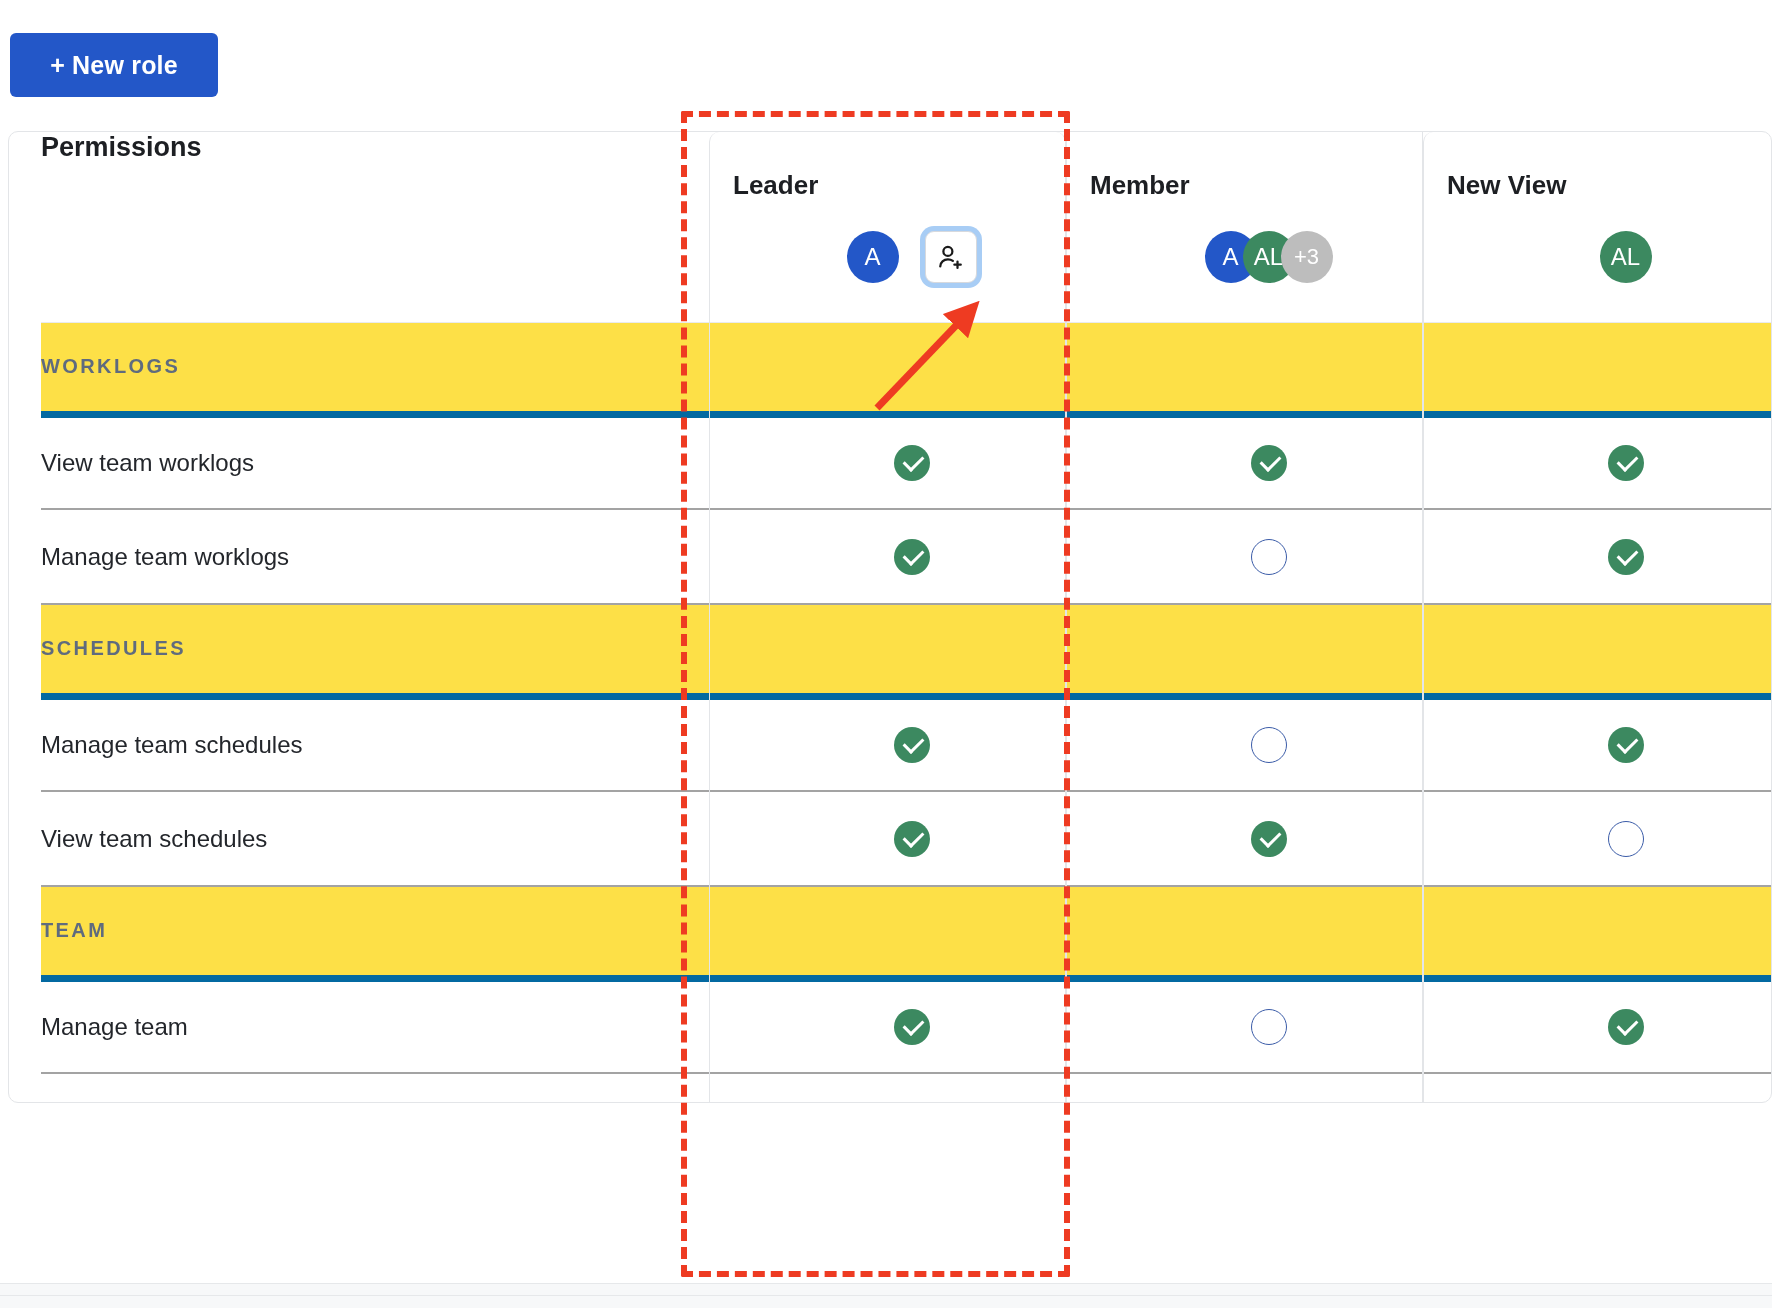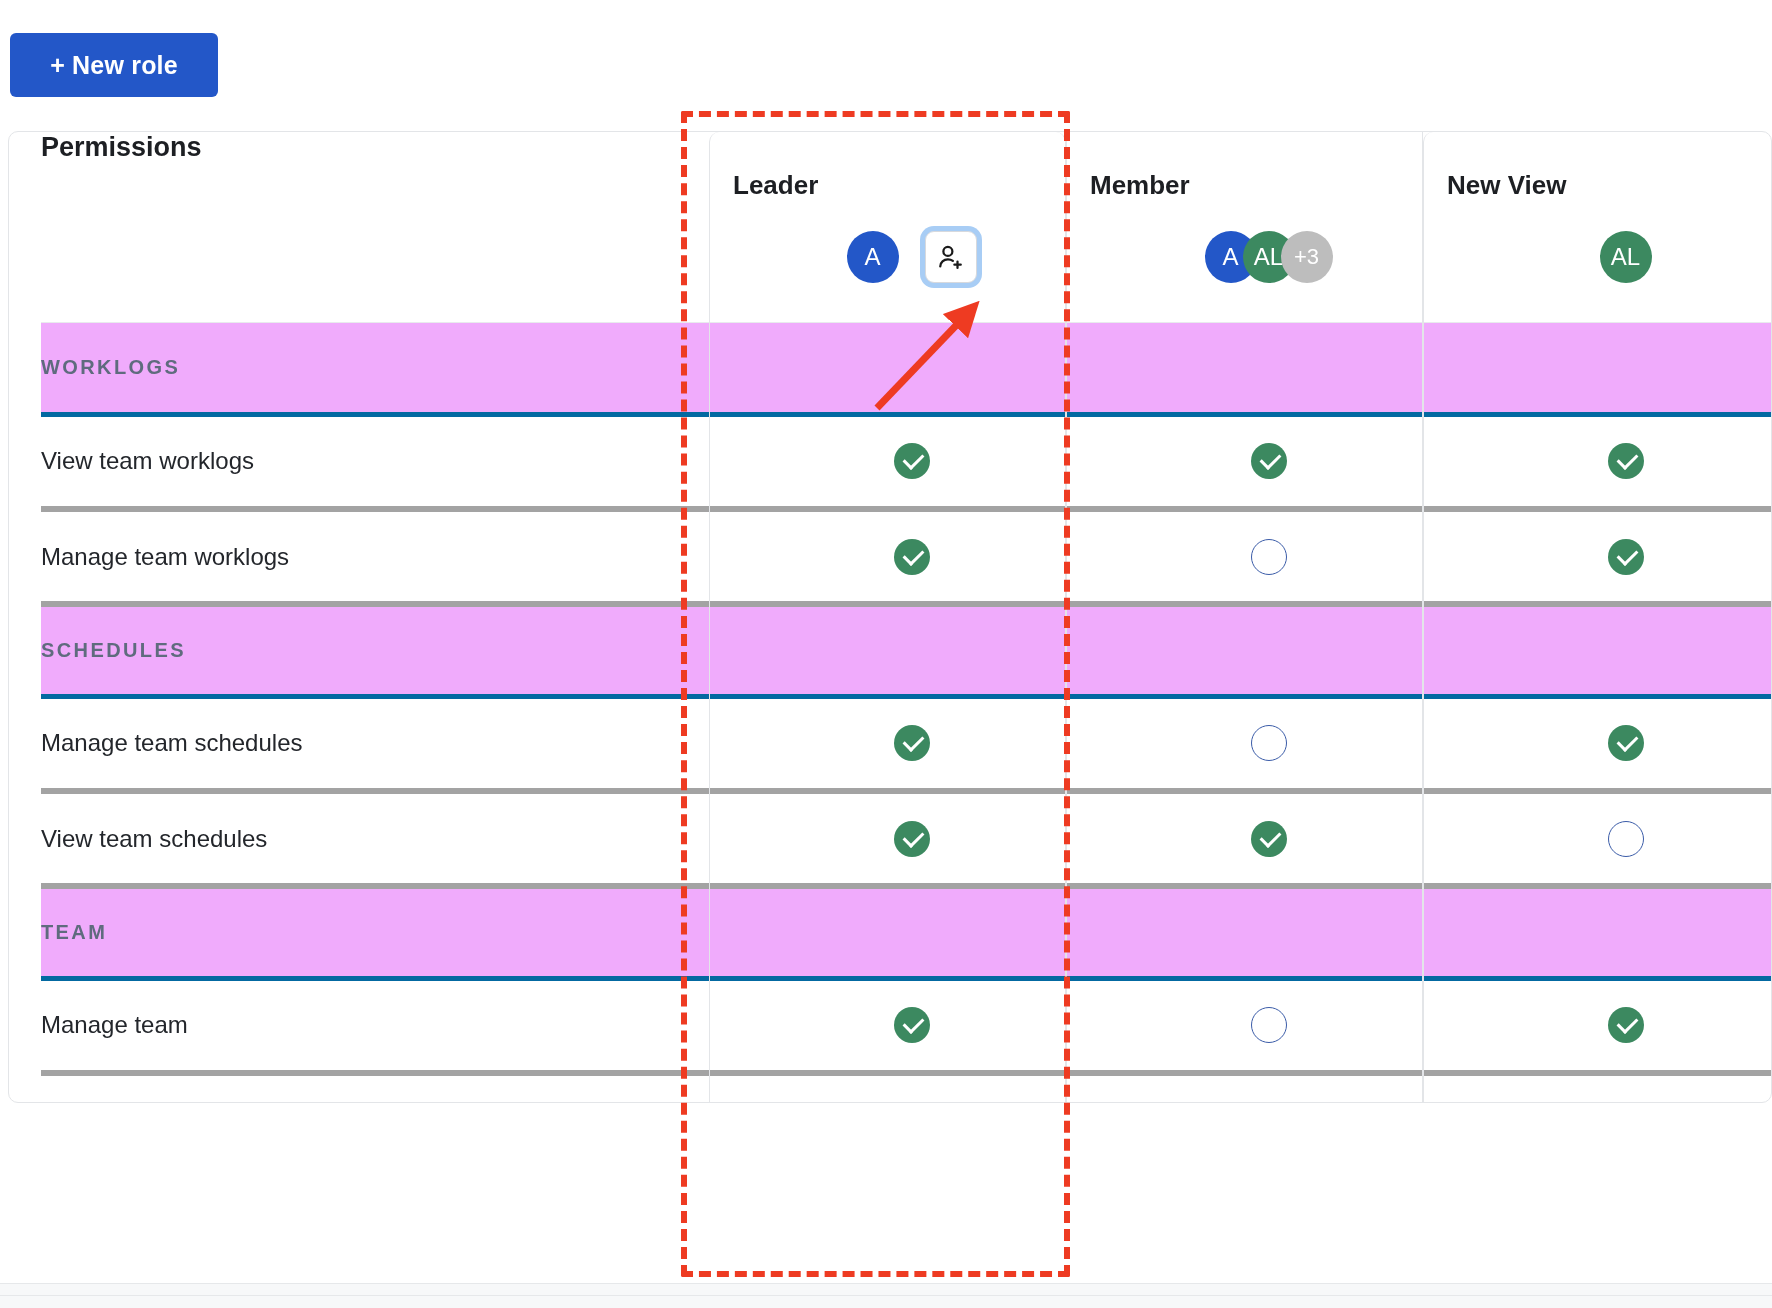--- a/index.html
+++ b/index.html
@@ -74,30 +74,30 @@
     position: absolute; top: 0; width: 357px; height: 972px;
     border-left: 1px solid #e3e5e8; border-right: 1px solid #e3e5e8;
     pointer-events: none;
   }
   .rolecard.leader { left: 700px; border-radius: 10px 10px 0 0; height: 1105px; }
   .rolecard.member { left: 1057px; }
   .rolecard.newrole{ left: 1414px; border-radius: 10px 10px 0 0; }
 
   
   .sec-row td {
-    height: 92px; background: #f0abfc;
-    border-top: 1px solid #e9ebee; border-bottom: 5px solid #0369a1;
+    height: 92px; background: #fde047;
+    border-top: 1px solid #e9ebee; border-bottom: 7px solid #0369a1;
   }
   .sec-label {
     padding-left: 38px; font-size: 20px; font-weight: bold;
     letter-spacing: 2.4px; color: #5f6b7e;
   }
 
   
-  .perm-row td { height: 95px; border-bottom: 6px solid #a3a3a3; }
+  .perm-row td { height: 95px; border-bottom: 2px solid #a3a3a3; }
   .perm-row:last-child td { border-bottom: none; }
   .perm-label { padding-left: 38px; font-size: 24px; color: #23262b; }
   .perm-cell { text-align: center; }
 
   .dot { display: inline-block; width: 36px; height: 36px; border-radius: 50%; vertical-align: middle; }
   .dot.on  { background: #3c8960; position: relative; }
   .dot.on::after {
     content: ""; position: absolute; left: 10px; top: 10px;
     width: 16px; height: 9px;
     border-left: 3.5px solid #fff; border-bottom: 3.5px solid #fff;

